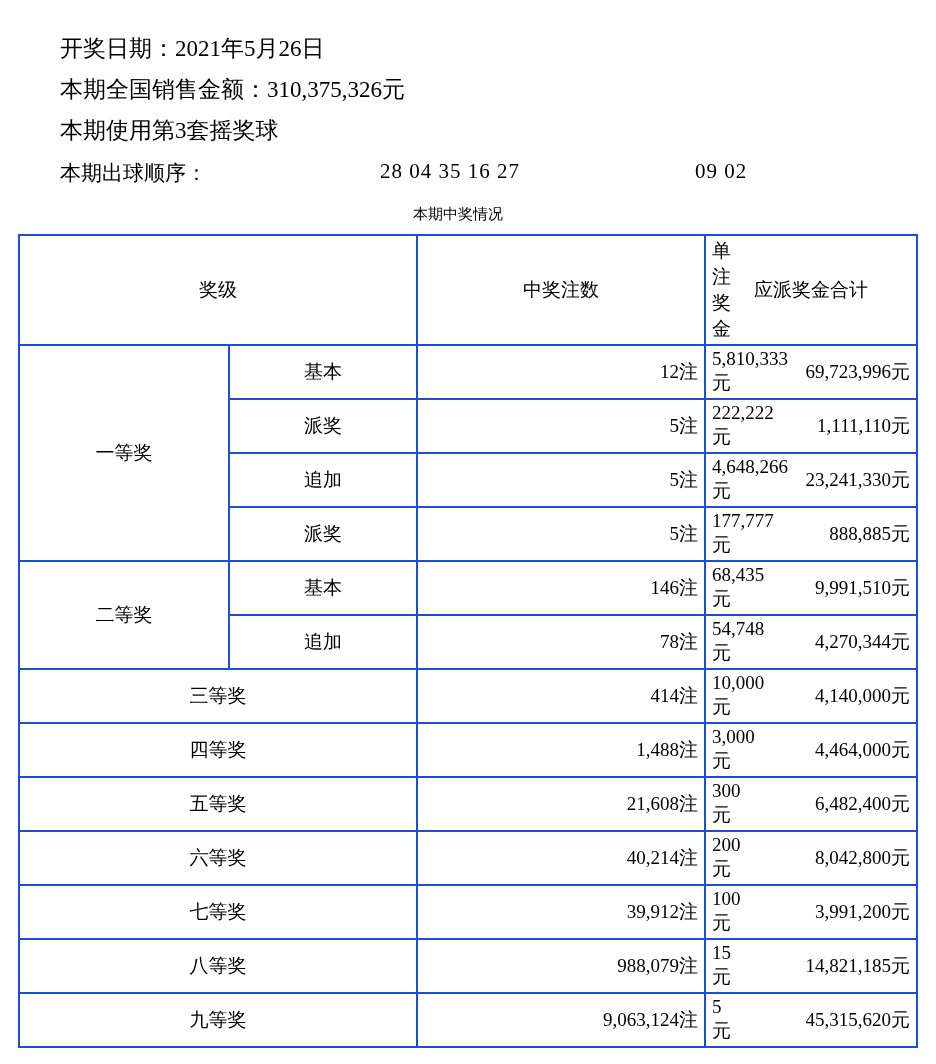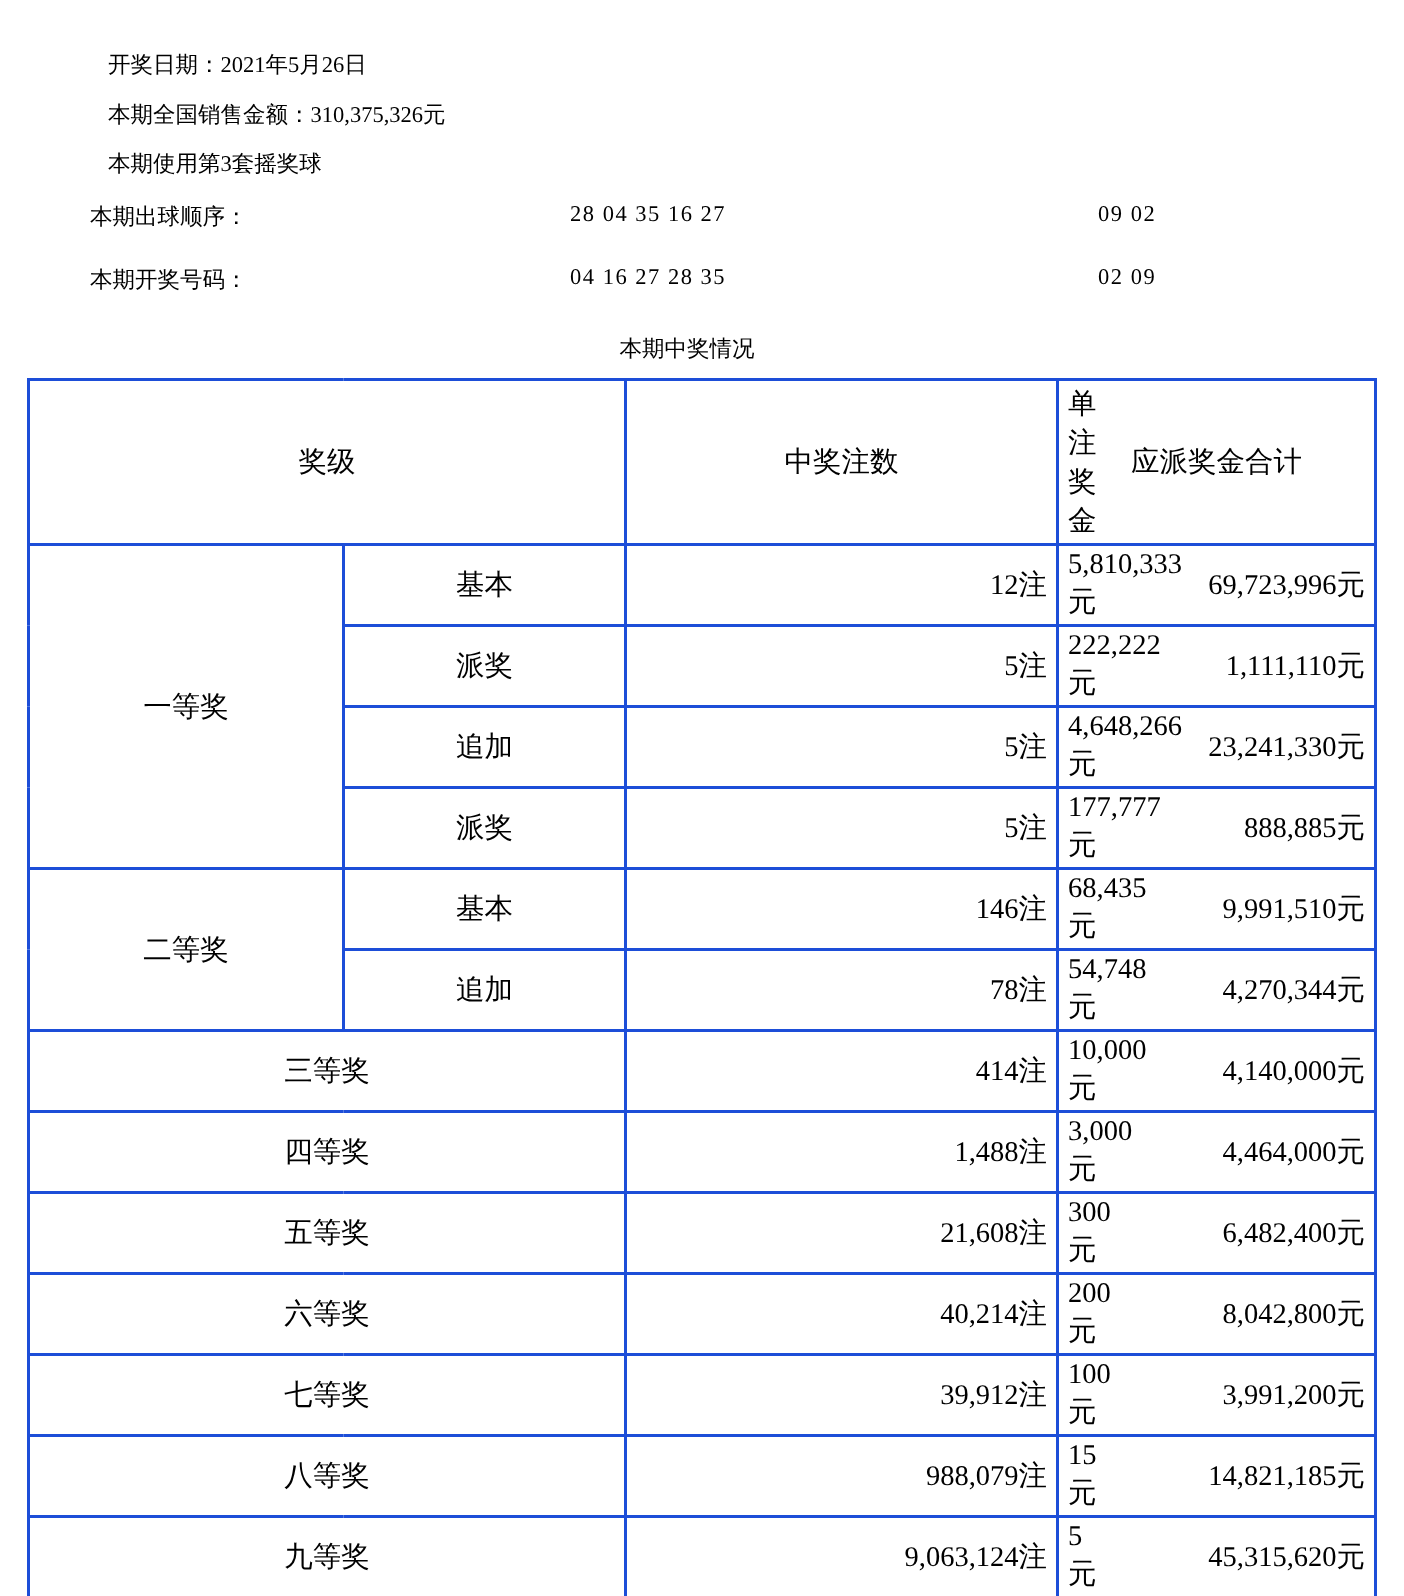--- a/index.html
+++ b/index.html
@@ -13,23 +13,23 @@
     font-family: "Liberation Serif", "DejaVu Serif", serif;
     color: #000000;
     position: relative;
     overflow: hidden;
   }
   .page {
     padding: 28px 18px 0 18px;
     box-sizing: border-box;
   }
   .head-line {
-    font-size: 15px;
+    font-size: 23px;
     line-height: 1.0;
-    margin: 0 0 0 54px;
+    margin: 0 0 0 42px;
     padding: 9px 0;
     white-space: nowrap;
   }
   .zone-header {
     position: relative;
     height: 32px;
     margin-top: 12px;
     font-size: 19.5px;
   }
   .zone-front {
@@ -38,38 +38,38 @@
     top: 4px;
   }
   .zone-back {
     position: absolute;
     left: 718px;
     top: 4px;
   }
   .ball-row {
     position: relative;
     height: 42px;
-    font-size: 15px;
+    font-size: 21px;
   }
   .ball-row .label {
     position: absolute;
     left: 42px;
     top: 8px;
     white-space: nowrap;
   }
   .ball-row .front {
     position: absolute;
     left: 362px;
     top: 8px;
     letter-spacing: 1px;
     white-space: nowrap;
   }
   .ball-row .back {
     position: absolute;
-    left: 714px;
+    left: 677px;
     top: 8px;
     letter-spacing: 1px;
     white-space: nowrap;
     text-align: right;
   }
   .section-title {
     text-align: center;
     font-size: 15px;
     font-weight: normal;
     margin: 12px 0 10px 0;
@@ -118,25 +118,20 @@
   <div class="head-line">本期全国销售金额：310,375,326元</div>
   <div class="head-line">本期使用第3套摇奖球</div>
 
 
   <div class="ball-row">
     <span class="label">本期出球顺序：</span>
     <span class="front">28 04 35 16 27</span>
     <span class="back">09 02</span>
   </div>
 
-  <div class="ball-row">
-    <span class="label">本期开奖号码：</span>
-    <span class="front">04 16 27 28 35</span>
-    <span class="back">02 09</span>
-  </div>
 
   <div class="section-title">本期中奖情况</div>
 
   <table class="prize">
     <colgroup>
       <col class="c-grade">
       <col class="c-count">
       <col class="c-unit">
       <col class="c-total">
     </colgroup>

